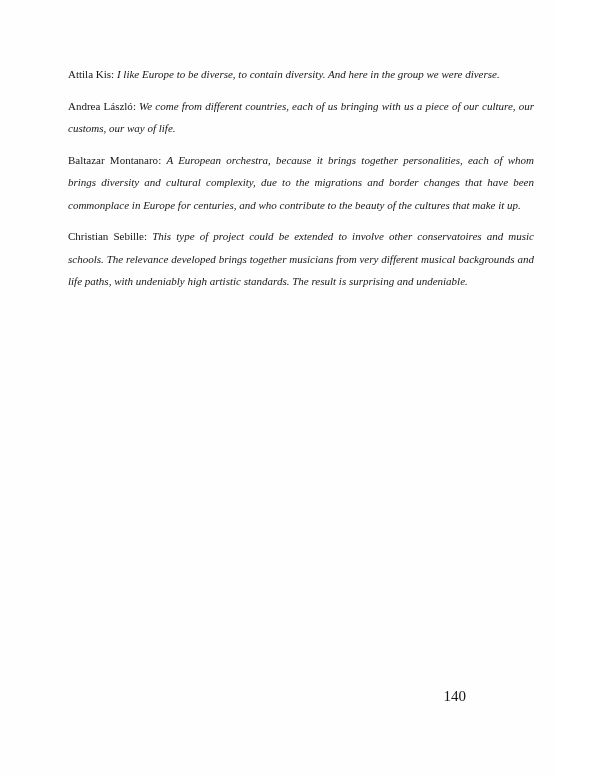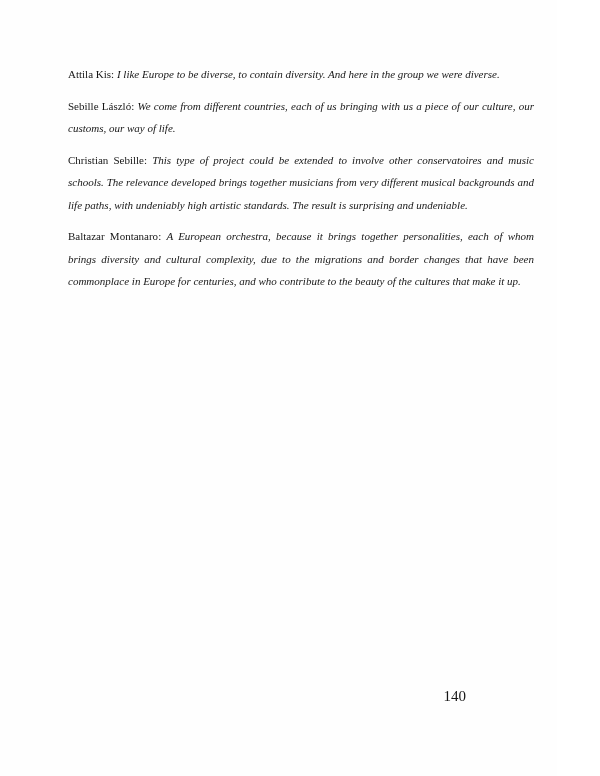--- a/index.html
+++ b/index.html
@@ -53,28 +53,28 @@
 <body>
 
 <div class="page">
   <main class="content">
 
     <p class="quote">
       <span class="speaker">Attila Kis</span><span class="sep">: </span><span class="quote-text">I like Europe to be diverse, to contain diversity. And here in the group we were diverse.</span>
     </p>
 
     <p class="quote">
-      <span class="speaker">Sebille László</span><span class="sep">: </span><span class="quote-text">We come from different countries, each of us bringing with us a piece of our culture, our customs, our way of life.</span>
+      <span class="speaker">Andrea László</span><span class="sep">: </span><span class="quote-text">We come from different countries, each of us bringing with us a piece of our culture, our customs, our way of life.</span>
     </p>
 
 
     <p class="quote">
-      <span class="speaker">Christian Sebille</span><span class="sep">: </span><span class="quote-text">This type of project could be extended to involve other conservatoires and music schools. The relevance developed brings together musicians from very different musical backgrounds and life paths, with undeniably high artistic standards. The result is surprising and undeniable.</span>
+      <span class="speaker">Baltazar Montanaro</span><span class="sep">: </span><span class="quote-text">A European orchestra, because it brings together personalities, each of whom brings diversity and cultural complexity, due to the migrations and border changes that have been commonplace in Europe for centuries, and who contribute to the beauty of the cultures that make it up.</span>
     </p>
 
     <p class="quote">
-      <span class="speaker">Baltazar Montanaro</span><span class="sep">: </span><span class="quote-text">A European orchestra, because it brings together personalities, each of whom brings diversity and cultural complexity, due to the migrations and border changes that have been commonplace in Europe for centuries, and who contribute to the beauty of the cultures that make it up.</span>
+      <span class="speaker">Christian Sebille</span><span class="sep">: </span><span class="quote-text">This type of project could be extended to involve other conservatoires and music schools. The relevance developed brings together musicians from very different musical backgrounds and life paths, with undeniably high artistic standards. The result is surprising and undeniable.</span>
     </p>
 
   </main>
 
   <div class="page-number">140</div>
 </div>
 
 </body></html>

